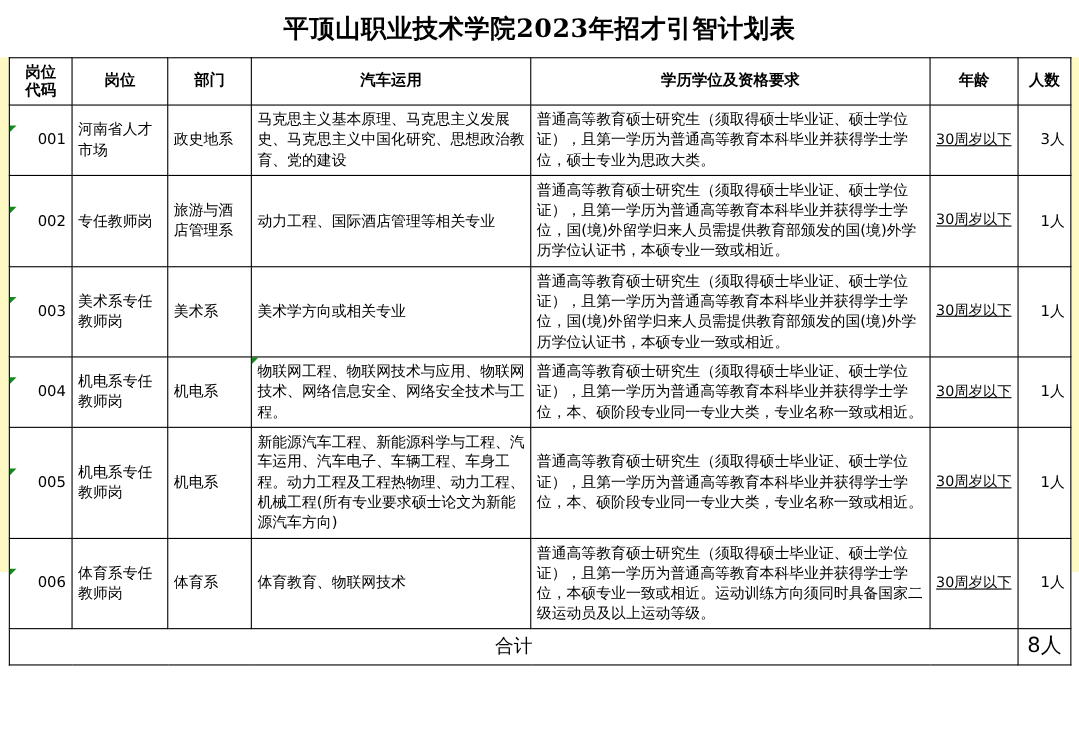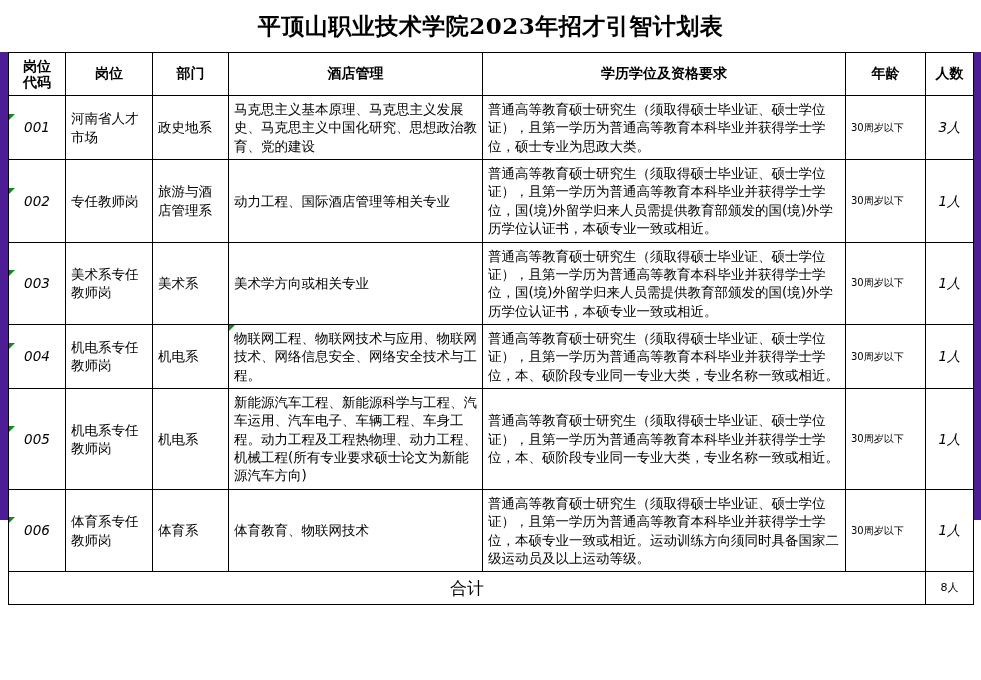--- a/index.html
+++ b/index.html
@@ -12,21 +12,21 @@
     height: 680px;
     overflow: hidden;
     font-family: "DejaVu Sans", "Liberation Sans", sans-serif;
     color: #000000;
   }
 
   .sheet {
     position: relative;
     width: 981px;
     height: 520px;
-    background: #4c1d95;
+    background: #fef9c3;
   }
 
   
   .title-row {
     height: 52px;
     display: flex;
     align-items: center;
     justify-content: center;
     background: #ffffff;
   }
@@ -85,29 +85,29 @@
     font-family: "DejaVu Sans", "Liberation Sans", sans-serif;
     font-size: 13.5px;
     line-height: 1.36;
   }
 
   .cell {
     position: relative;
     padding: 4px 5px;
     box-sizing: border-box;
   }
-  .cell.center { text-align: center; font-style: italic; }
+  .cell.center { text-align: right; }
   .cell.left   { text-align: left; }
 
   .td-code  { text-align: center; font-size: 13.5px; }
   .td-post  { text-align: left; }
   .td-dept  { text-align: left; margin-left: 28px; }
   .td-major { text-align: left; }
   .td-edu   { text-align: left; }
-  .td-age   { text-align: left; font-size: 10px; white-space: nowrap; }
+  .td-age   { text-align: left; font-size: 13px; white-space: nowrap; text-decoration: underline; }
   .td-num   { text-align: center; }
 
   
   .err-flag {
     position: absolute;
     top: 0;
     left: 0;
     width: 0;
     height: 0;
     border-top: 6px solid #128c18;
@@ -117,21 +117,21 @@
 
   
   tr.total-row td { height: 32px; }
   .total-label {
     text-align: center;
     font-size: 17px;
     padding: 4px 6px;
   }
   .total-count {
     text-align: center;
-    font-size: 11px;
+    font-size: 19px;
   }
 
   
   .watermark {
     position: absolute;
     right: 10px;
     bottom: 4px;
     display: flex;
     align-items: center;
     gap: 5px;
@@ -174,21 +174,21 @@
           <col class="c-num">
       </colgroup>
       <thead>
         <tr>
           <th>
             <span class="two-line">岗位</span>
             <span class="two-line">代码</span>
           </th>
           <th>岗位</th>
           <th>部门</th>
-          <th>酒店管理</th>
+          <th>汽车运用</th>
           <th>学历学位及资格要求</th>
           <th>年龄</th>
           <th>人数</th>
         </tr>
       </thead>
       <tbody>
 
         <tr>
           <td class="td-code">
             <div class="cell center">

